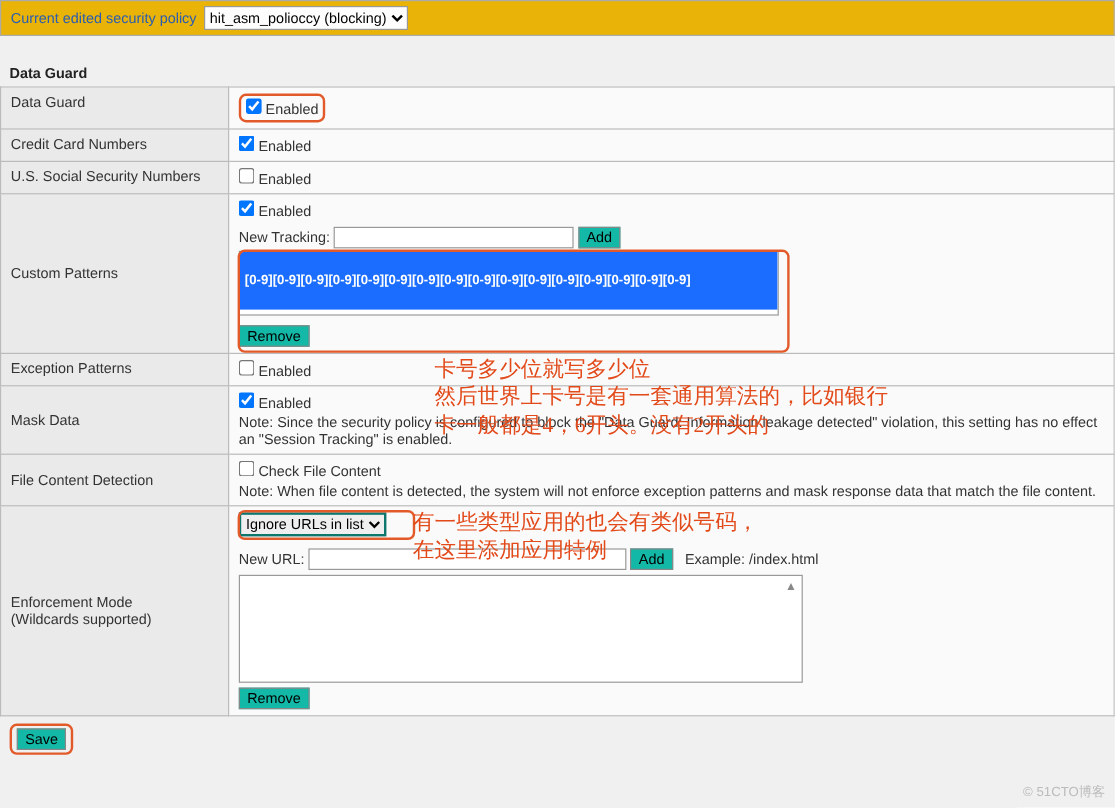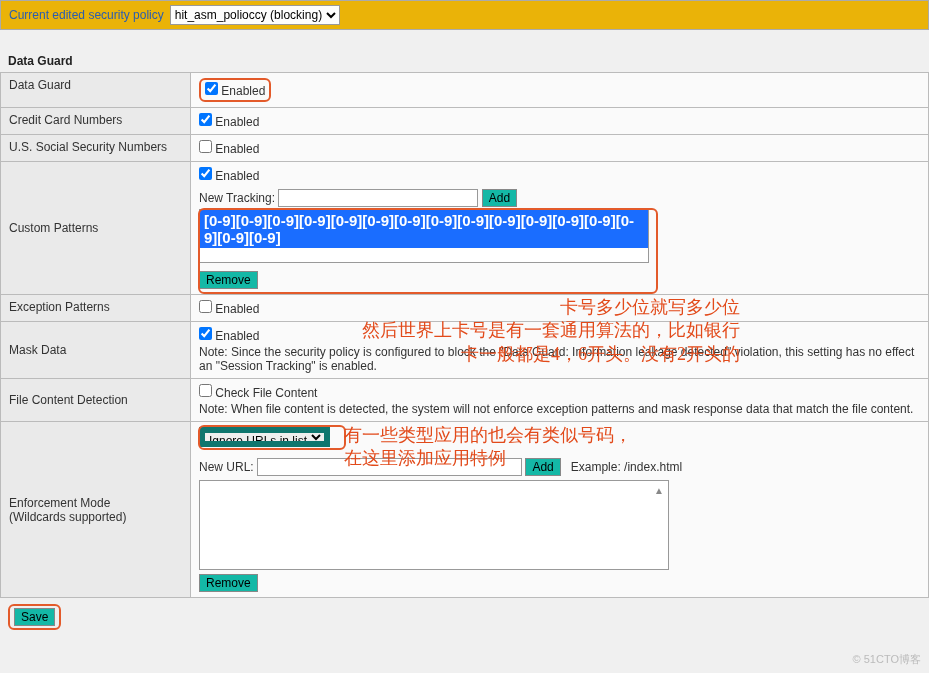--- a/index.html
+++ b/index.html
@@ -68,44 +68,44 @@
       width: 450px;
       height: 54px;
       border: 1px solid #999;
       background: #fff;
       overflow: hidden;
       margin-top: 2px;
     }
     .pattern-list .row.selected {
       background: #1a6dff;
       color: #fff;
-      padding: 2px 4px;
+      padding: 18px 4px;
       font-weight: bold;
-      font-size: 15px;
+      font-size: 11px;
     }
     .red-box { border: 2px solid #e35a2a; border-radius: 6px; display: inline-block; }
     .red-box-inline { padding: 2px 4px; }
     .urls-list {
       width: 470px;
       height: 90px;
       border: 1px solid #999;
       background: #fff;
       margin-top: 4px;
       position: relative;
     }
     .urls-list .scroll-handle {
       position: absolute;
       right: 4px;
       top: 4px;
       color: #888;
       font-size: 10px;
     }
     select.ignore-select {
       font-size: 12px;
-      border: 6px solid #0f766e;
+      border: 2px solid #0f766e;
       height: 20px;
     }
     .note { color: #333; margin-top: 2px; }
     .save-row { padding: 6px 8px; }
     .annot {
       position: absolute;
       color: #e24a1a;
       font-family: "SimSun","Songti SC",serif;
       font-size: 18px;
       line-height: 1.3;
@@ -233,21 +233,21 @@
 
 <div class="save-row">
   <span class="red-box red-box-inline">
     <button class="small">Save</button>
   </span>
 </div>
 
 <div class="overlay-box" style="left:198px; top:208px; width:460px; height:86px"></div>
 <div class="overlay-box" style="left:198px; top:425px; width:148px; height:25px"></div>
 
-<div class="annot" style="left:362px; top:296px;text-align:right;">
+<div class="annot" style="left:362px; top:296px;">
   <div>卡号多少位就写多少位</div>
   <div>然后世界上卡号是有一套通用算法的，比如银行</div>
   <div>卡一般都是4，6开头。没有2开头的</div>
 </div>
 <div class="annot" style="left:344px; top:424px;">
   <div>有一些类型应用的也会有类似号码，</div>
   <div>在这里添加应用特例</div>
 </div>
 
 <div class="watermark">© 51CTO博客</div>

